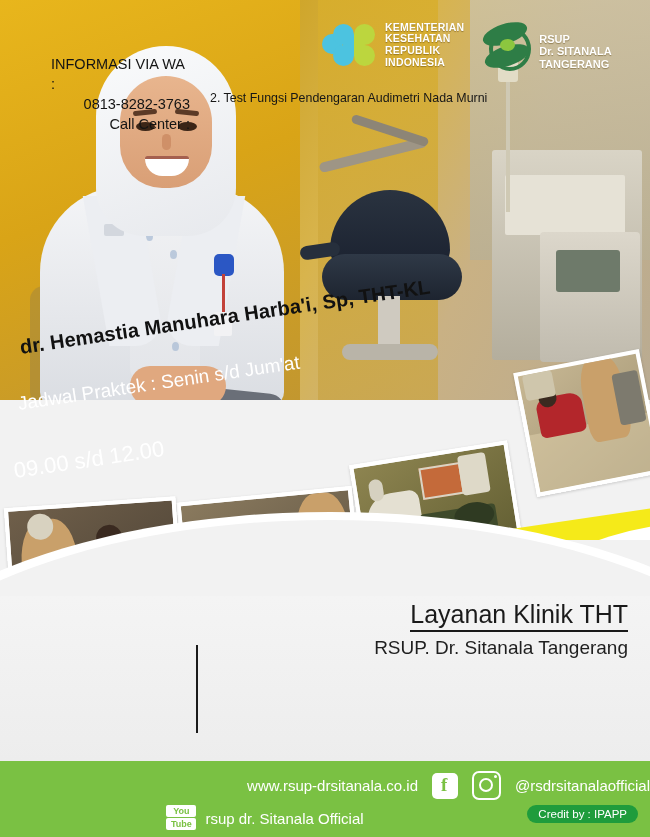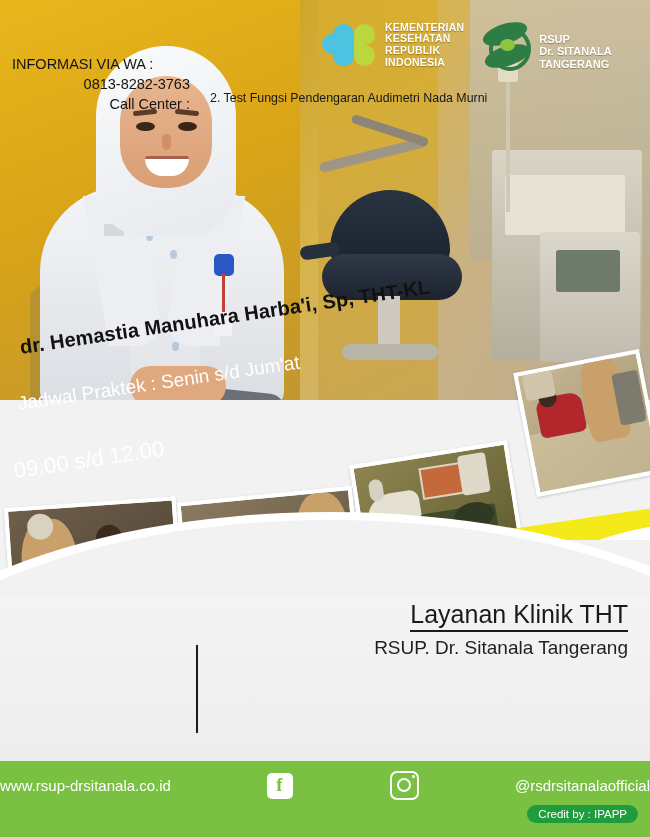--- a/index.html
+++ b/index.html
@@ -127,27 +127,27 @@
 
   
   .info{position:absolute;left:0;top:596px;width:650px;height:165px;
     background:linear-gradient(180deg,#f4f4f4,#ededed);}
   .title-wrap{position:absolute;right:22px;top:4px;text-align:right;}
   .title-th{font-size:25px;color:#1a1a1a;border-bottom:2px solid #1a1a1a;padding-bottom:1px;display:inline-block;}
   .subtitle-th{font-size:19px;color:#1f1f1f;margin-top:5px;}
   .services{position:absolute;left:210px;top:90px;font-size:12.4px;color:#161616;line-height:17.5px;}
   .contact{position:absolute;left:8px;top:54px;width:182px;text-align:right;
     font-size:14.5px;color:#141414;line-height:20px;}
-  .contact .c0{text-align:left;padding-left:4px;}
+  .contact .c0{text-align:left;padding-left:4px;margin-left:39px;}
   .divider{position:absolute;left:196px;top:645px;width:2px;height:88px;background:#1b1b1b;}
 
   
   .footer{position:absolute;left:0;top:761px;width:650px;height:76px;background:#7ac143;}
   .f-row1{position:absolute;left:0;top:10px;width:650px;display:flex;align-items:center;
-    justify-content:space-between;gap:14px;}
+    justify-content:flex-end;gap:14px;}
   .f-row2{position:absolute;left:0;top:44px;width:650px;display:flex;align-items:center;
     justify-content:center;gap:9px;padding-right:120px;box-sizing:border-box;}
   .f-txt{color:#fff;font-size:15px;}
   .fb{width:26px;height:26px;background:#fff;border-radius:5px;position:relative;flex:0 0 26px;}
   .fb::after{content:"f";position:absolute;left:9px;top:1px;color:#7ac143;font-weight:bold;font-size:19px;
     font-family:"Liberation Serif",serif;}
   .ig{width:25px;height:25px;border:2.5px solid #fff;border-radius:7px;position:relative;flex:0 0 25px;}
   .ig::after{content:"";position:absolute;left:5px;top:5px;width:10px;height:10px;border:2.5px solid #fff;border-radius:50%;}
   .ig::before{content:"";position:absolute;right:2px;top:2px;width:3px;height:3px;background:#fff;border-radius:50%;}
   .yt{width:30px;height:26px;position:relative;flex:0 0 30px;}
@@ -310,16 +310,23 @@
     <div>2. Test Fungsi Pendengaran Audimetri Nada Murni</div>
   </div>
 
   <div class="footer">
     <div class="f-row1">
       <span class="f-txt">www.rsup-drsitanala.co.id</span>
       <span class="fb"></span>
       <span class="ig"></span>
       <span class="f-txt">@rsdrsitanalaofficial</span>
     </div>
+    <div class="f-row2">
+      <span class="yt">
+        <span class="yt-t">You</span>
+        <span class="yt-b">Tube</span>
+      </span>
+      <span class="f-txt">rsup dr. Sitanala Official</span>
+    </div>
     <div class="credit">Credit by : IPAPP</div>
   </div>
 
 </div>
 
 </body></html>

